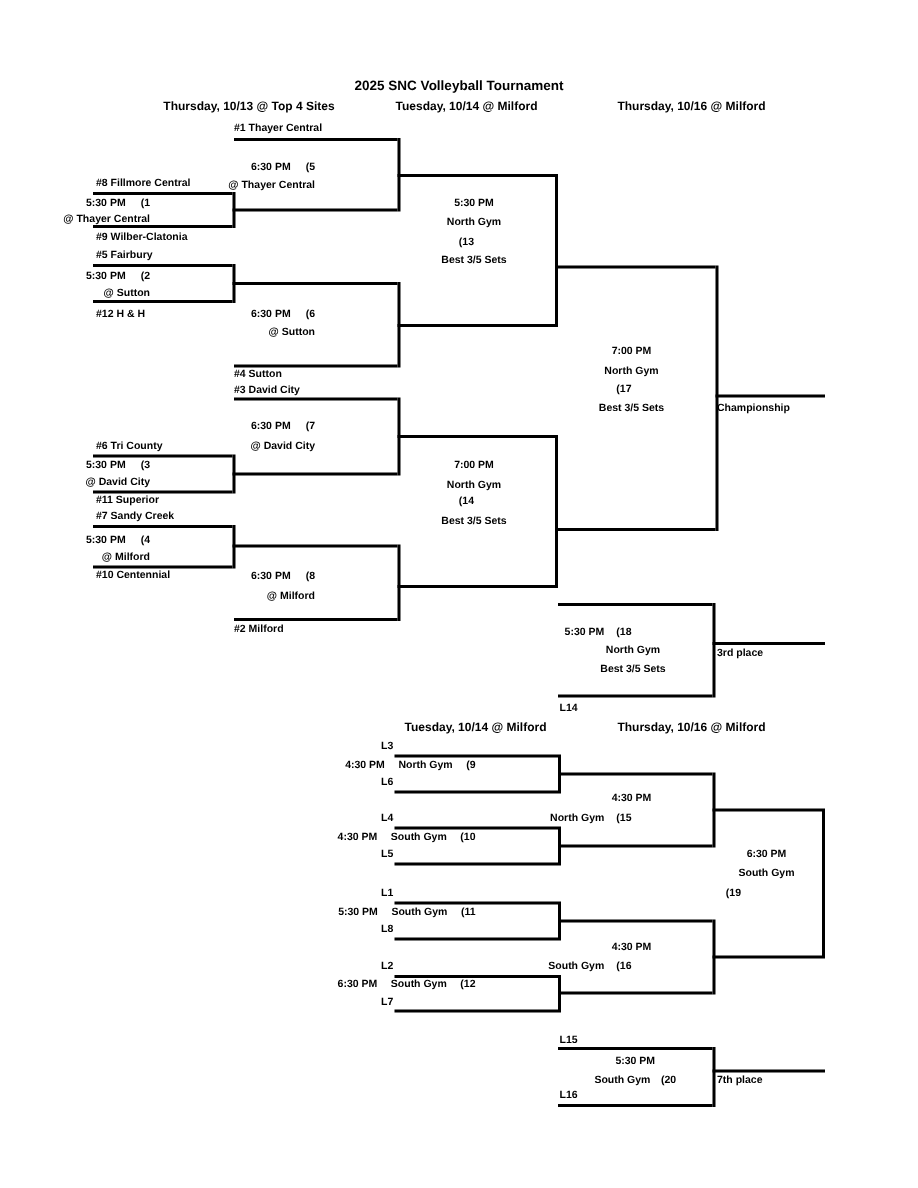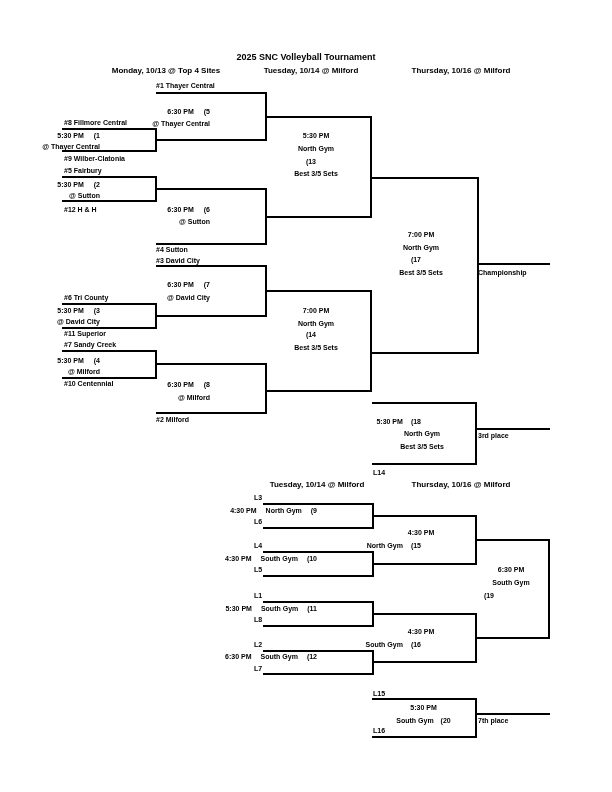--- a/index.html
+++ b/index.html
@@ -15,21 +15,21 @@
   .row3{display:flex;gap:9px;align-items:flex-start;}
   .row8{display:flex;gap:8px;align-items:flex-start;}
   .rowc{display:flex;gap:7px;justify-content:center;align-items:flex-start;}
 </style>
 </head>
 <body>
 
 <div class="page">
 
   <div class="t title ctr" style="left:156px;top:53px;width:300px">2025 SNC Volleyball Tournament</div>
-  <div class="t hdr ctr" style="left:16px;top:67px;width:300px">Monday, 10/13 @ Top 4 Sites</div>
+  <div class="t hdr ctr" style="left:16px;top:67px;width:300px">Thursday, 10/13 @ Top 4 Sites</div>
   <div class="t hdr ctr" style="left:161px;top:67px;width:300px">Tuesday, 10/14 @ Milford</div>
   <div class="t hdr ctr" style="left:311px;top:67px;width:300px">Thursday, 10/16 @ Milford</div>
 
   <div class="t" style="left:156px;top:82px">#1 Thayer Central</div>
   <div class="t" style="left:64px;top:119px">#8 Fillmore Central</div>
   <div class="t" style="left:64px;top:155px">#9 Wilber-Clatonia</div>
   <div class="t" style="left:64px;top:167px">#5 Fairbury</div>
   <div class="t" style="left:64px;top:206px">#12 H &amp; H</div>
   <div class="t" style="left:156px;top:246px">#4 Sutton</div>
   <div class="t" style="left:156px;top:257px">#3 David City</div>

